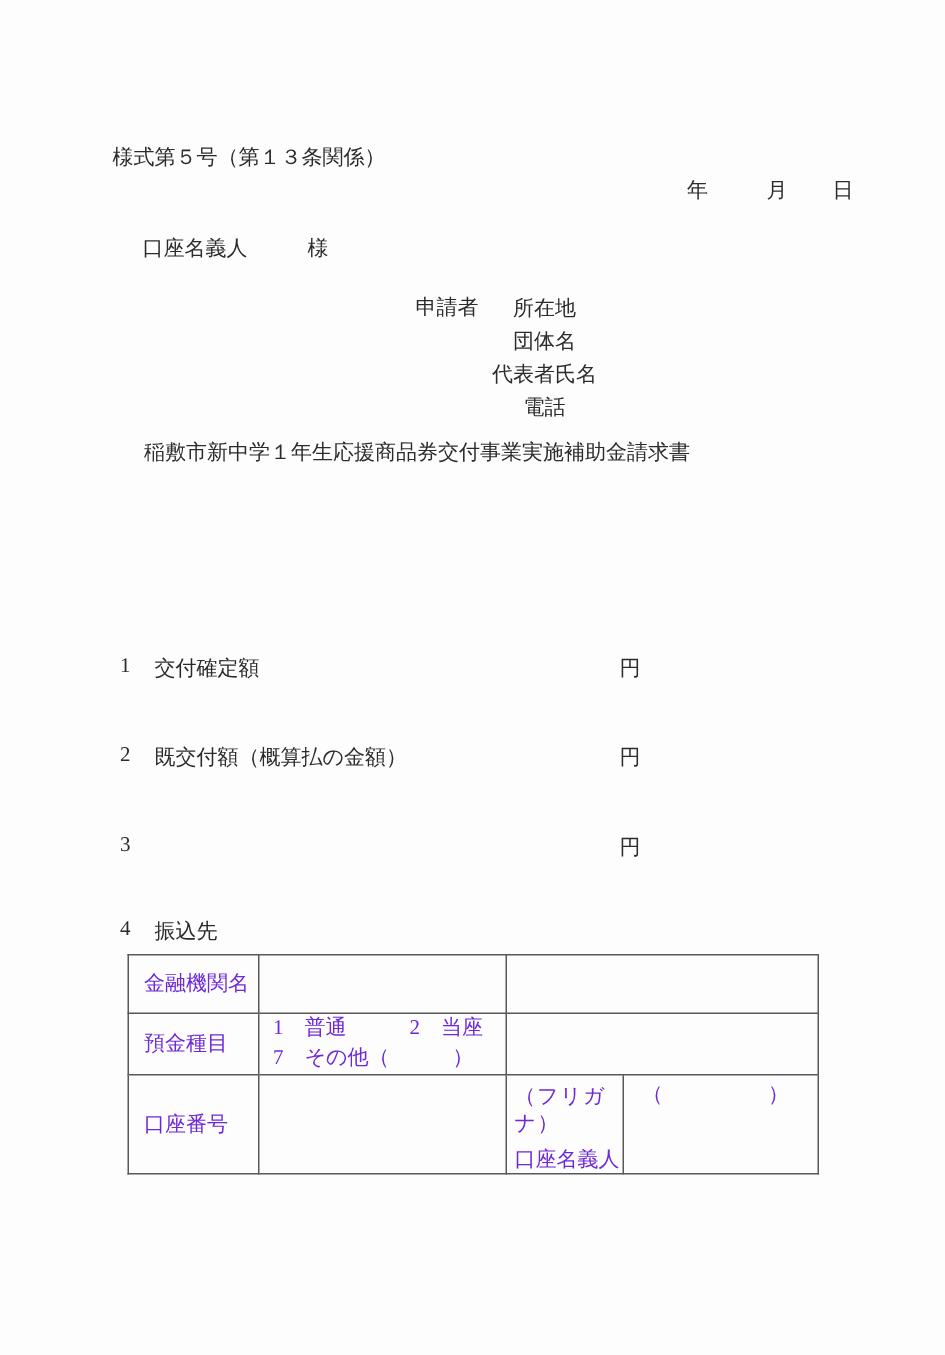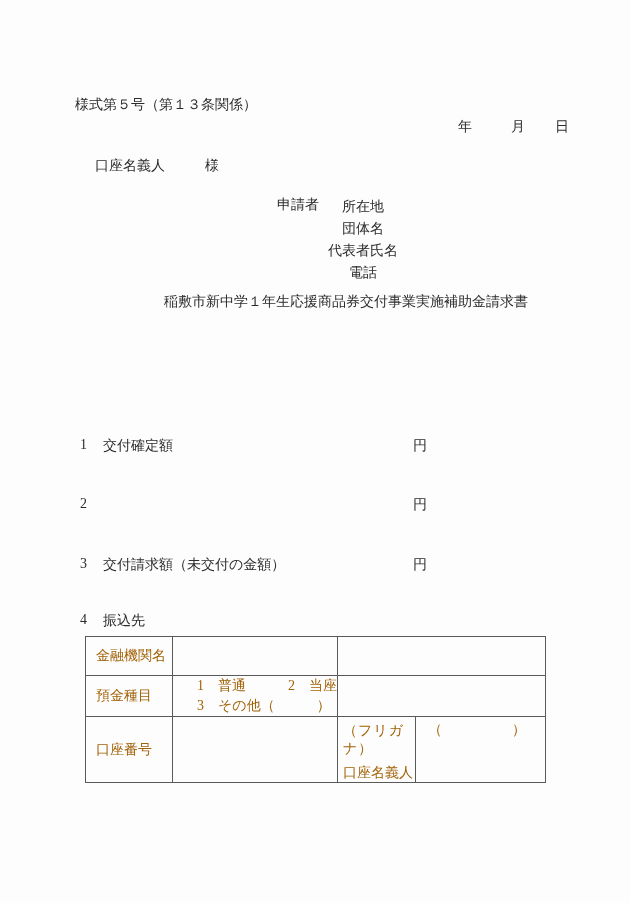--- a/index.html
+++ b/index.html
@@ -26,23 +26,23 @@
   .date-day   { left: 555px; top: 118px; }
 
   .addressee-name      { left: 95px;  top: 157px; }
   .addressee-honorific { left: 205px; top: 157px; }
 
   .applicant-label  { left: 277px; top: 196px; text-align: right; }
   .applicant-fields { left: 328px; top: 196px; }
   .applicant-fields div { line-height: 22px; text-align: center; }
 
   .doc-title {
-    left: 4px; top: 293px;
+    left: 16px; top: 293px;
     width: 524px;
-    text-align: right;
+    text-align: center;
   }
 
   .body-text { left: 75px; top: 331px; width: 500px; }
   .body-line { line-height: 22px; white-space: pre; }
 
   .item-row { left: 0; top: 0; width: 630px; height: 18px; }
   .item-no    { position: absolute; left: 80px; }
   .item-label { position: absolute; left: 103px; }
   .item-unit  { position: absolute; left: 413px; }
 
@@ -50,29 +50,29 @@
   .row-item2 { top: 496px; }
   .row-item3 { top: 556px; }
   .row-sect4 { top: 612px; }
 
   table.transfer-table {
     left: 85px; top: 636px;
     width: 460px;
     border-collapse: collapse;
     table-layout: fixed;
     font-size: 14px;
-    color: #a16207;
+    color: #6d28d9;
   }
   .transfer-table td {
     border: 1px solid #595959;
     padding: 0;
     vertical-align: middle;
   }
   .transfer-table td.lbl { padding-left: 10px; }
-  .transfer-table td.opts { padding-left: 24px; }
+  .transfer-table td.opts { padding-left: 9px; }
   .transfer-table td.opts div { line-height: 20px; white-space: pre; }
   .transfer-table td.holder {
     vertical-align: top;
     padding: 5px 0 0 5px;
   }
   .furigana {
     font-size: 14px;
     letter-spacing: 1px;
     margin-bottom: 6px;
   }
@@ -110,26 +110,26 @@
   </div>
 
   <div class="abs item-row row-item1">
     <span class="item-no">1</span>
     <span class="item-label">交付確定額</span>
     <span class="item-unit">円</span>
   </div>
 
   <div class="abs item-row row-item2">
     <span class="item-no">2</span>
+    <span class="item-label">既交付額（概算払の金額）</span>
     <span class="item-unit">円</span>
   </div>
 
   <div class="abs item-row row-item3">
     <span class="item-no">3</span>
-    <span class="item-label">交付請求額（未交付の金額）</span>
     <span class="item-unit">円</span>
   </div>
 
   <div class="abs item-row row-sect4">
     <span class="item-no">4</span>
     <span class="item-label">振込先</span>
   </div>
 
   <table class="abs transfer-table">
     <colgroup>
@@ -141,21 +141,21 @@
     <tbody>
       <tr style="height:39px">
         <td class="lbl">金融機関名</td>
         <td></td>
         <td colspan="2"></td>
       </tr>
       <tr style="height:40px">
         <td class="lbl">預金種目</td>
         <td class="opts">
           <div>1　普通　　　2　当座</div>
-          <div>3　その他（　　　）</div>
+          <div>7　その他（　　　）</div>
         </td>
         <td colspan="2"></td>
       </tr>
       <tr style="height:59px">
         <td class="lbl">口座番号</td>
         <td></td>
         <td class="holder">
           <div class="furigana">（フリガナ）</div>
           <div>口座名義人</div>
         </td>

